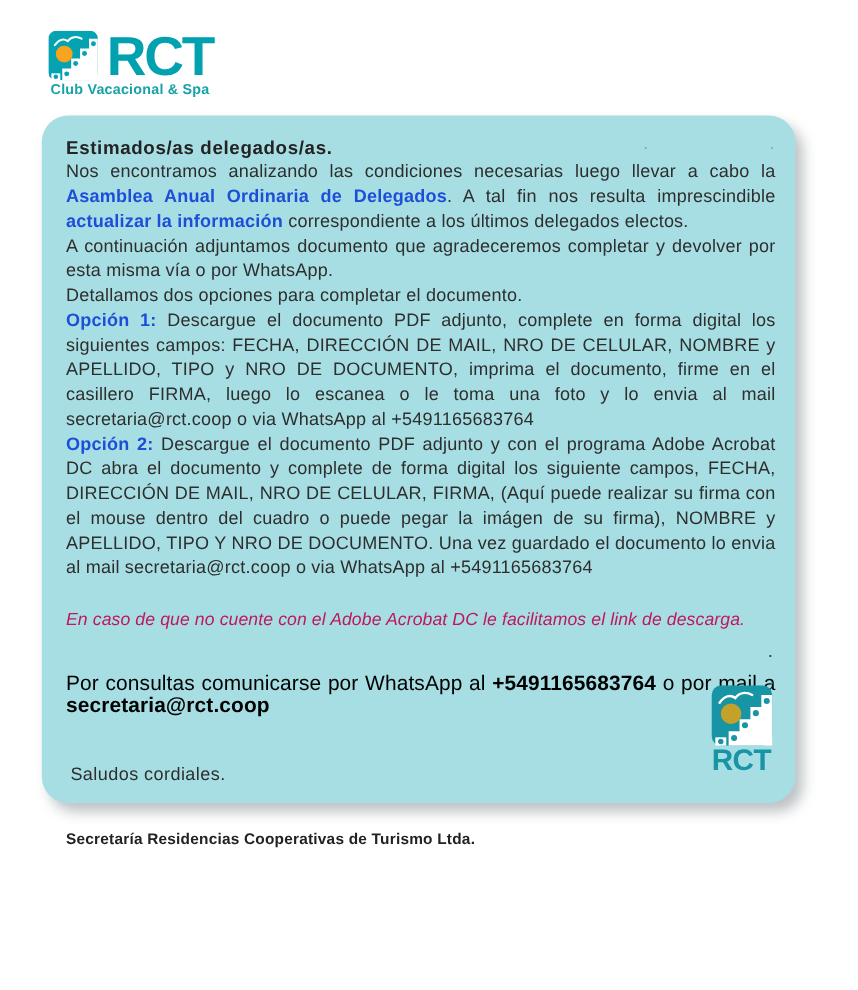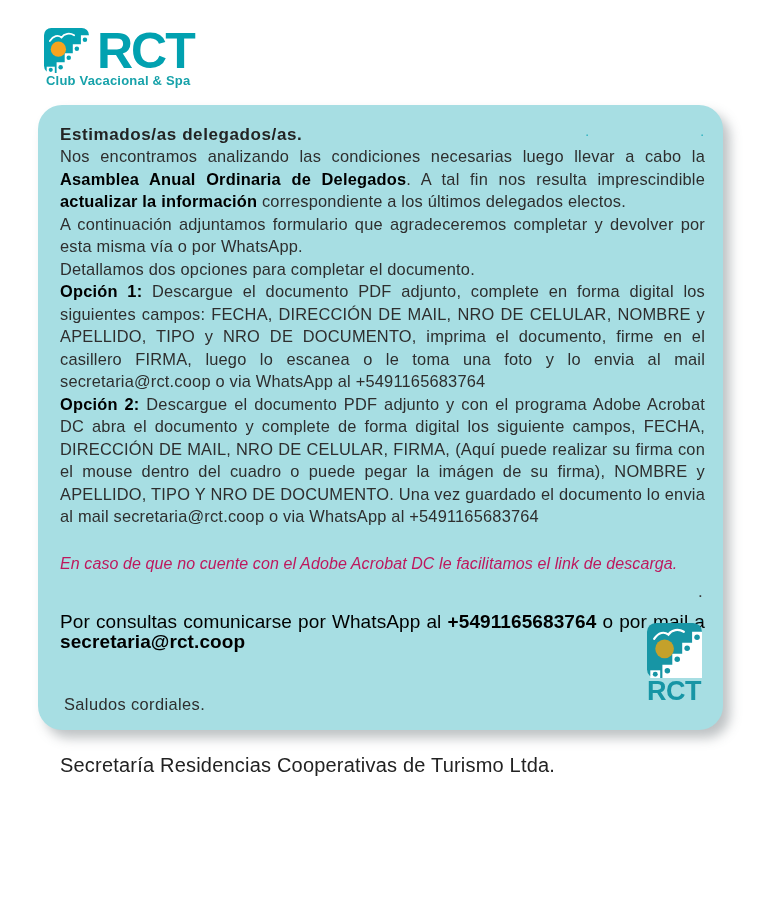--- a/index.html
+++ b/index.html
@@ -28,34 +28,34 @@
     padding:20px 18px 0 22px;
     box-shadow:7px 8px 12px rgba(110,120,125,.45);
   }
   .greeting{
     margin:0;font-size:17px;font-weight:600;letter-spacing:.6px;color:#232323;
   }
   p.body{
     margin:0;font-size:16.4px;line-height:22.5px;letter-spacing:.2px;
     text-align:justify;color:#2e2e2e;
   }
-  p.body b{font-weight:700;color:#000000;}
+  p.body b{font-weight:700;color:#1d4ed8;}
   .mt-first{margin-top:15px;}
   .mt-block{margin-top:21px;}
   .note{
     margin:25px 0 0 0;font-size:16px;font-style:italic;line-height:22px;
     letter-spacing:.1px;color:#be185d;text-align:left;
   }
   .contact{
     margin:37px 0 0 0;font-size:19px;line-height:20px;letter-spacing:.1px;
     text-align:justify;color:#000000;
   }
   .contact b{font-weight:700;}
   .closing{margin:43px 0 0 4px;font-size:16.4px;letter-spacing:.4px;color:#2e2e2e;}
-  .signature{margin:40px 0 0 0;font-size:20px;font-weight:400;letter-spacing:.2px;color:#222;}
+  .signature{margin:40px 0 0 0;font-size:14px;font-weight:700;letter-spacing:.2px;color:#222;}
 
   
   .brand-bottom{
     position:absolute;right:18px;bottom:26px;width:62px;text-align:center;
   }
   .brand-bottom .logo-icon{width:57px;height:55px;display:block;margin:0 auto;}
   .wordmark-bottom{
     font-size:27px;font-weight:800;letter-spacing:-.5px;line-height:26px;color:#1795a5;
   }
 
@@ -87,21 +87,21 @@
   </svg>
   <div class="wordmark-top">RCT</div>
 </div>
 <div class="tagline">Club Vacacional &amp; Spa</div>
 
 <div class="card">
 
   <p class="greeting">Estimados/as delegados/as.</p>
 
   <p class="body mt-first"><span>Nos encontramos analizando las condiciones necesarias luego llevar a cabo la </span><b>Asamblea Anual Ordinaria de Delegados</b><span>. A tal fin nos resulta imprescindible </span><b>actualizar la información</b><span> correspondiente a los últimos delegados electos.</span></p>
-  <p class="body"><span>A continuación adjuntamos formulario que agradeceremos completar y devolver por esta misma vía o por WhatsApp.</span></p>
+  <p class="body"><span>A continuación adjuntamos documento que agradeceremos completar y devolver por esta misma vía o por WhatsApp.</span></p>
   <p class="body"><span>Detallamos dos opciones para completar el documento.</span></p>
 
   <p class="body mt-block"><b>Opción 1:</b><span> Descargue el documento PDF adjunto, complete en forma digital los siguientes campos: FECHA, DIRECCIÓN DE MAIL, NRO DE CELULAR, NOMBRE y APELLIDO, TIPO y NRO DE DOCUMENTO, imprima el documento, firme en el casillero FIRMA, luego lo escanea o le toma una foto y lo envia al mail secretaria@rct.coop o via WhatsApp al +5491165683764</span></p>
   <p class="body mt-block"><b>Opción 2:</b><span> Descargue el documento PDF adjunto y con el programa Adobe Acrobat DC abra el documento y complete de forma digital los siguiente campos, FECHA, DIRECCIÓN DE MAIL, NRO DE CELULAR, FIRMA, (Aquí puede realizar su firma con el mouse dentro del cuadro o puede pegar la imágen de su firma), NOMBRE y APELLIDO, TIPO Y NRO DE DOCUMENTO. Una vez guardado el documento lo envia al mail secretaria@rct.coop o via WhatsApp al +5491165683764</span></p>
 
   <p class="note">En caso de que no cuente con el Adobe Acrobat DC le facilitamos el link de descarga.</p>
 
   <p class="contact"><span>Por consultas comunicarse por WhatsApp al </span><b>+5491165683764</b><span> o por mail a </span><b>secretaria@rct.coop</b></p>
 
   <p class="closing">Saludos cordiales.</p>

